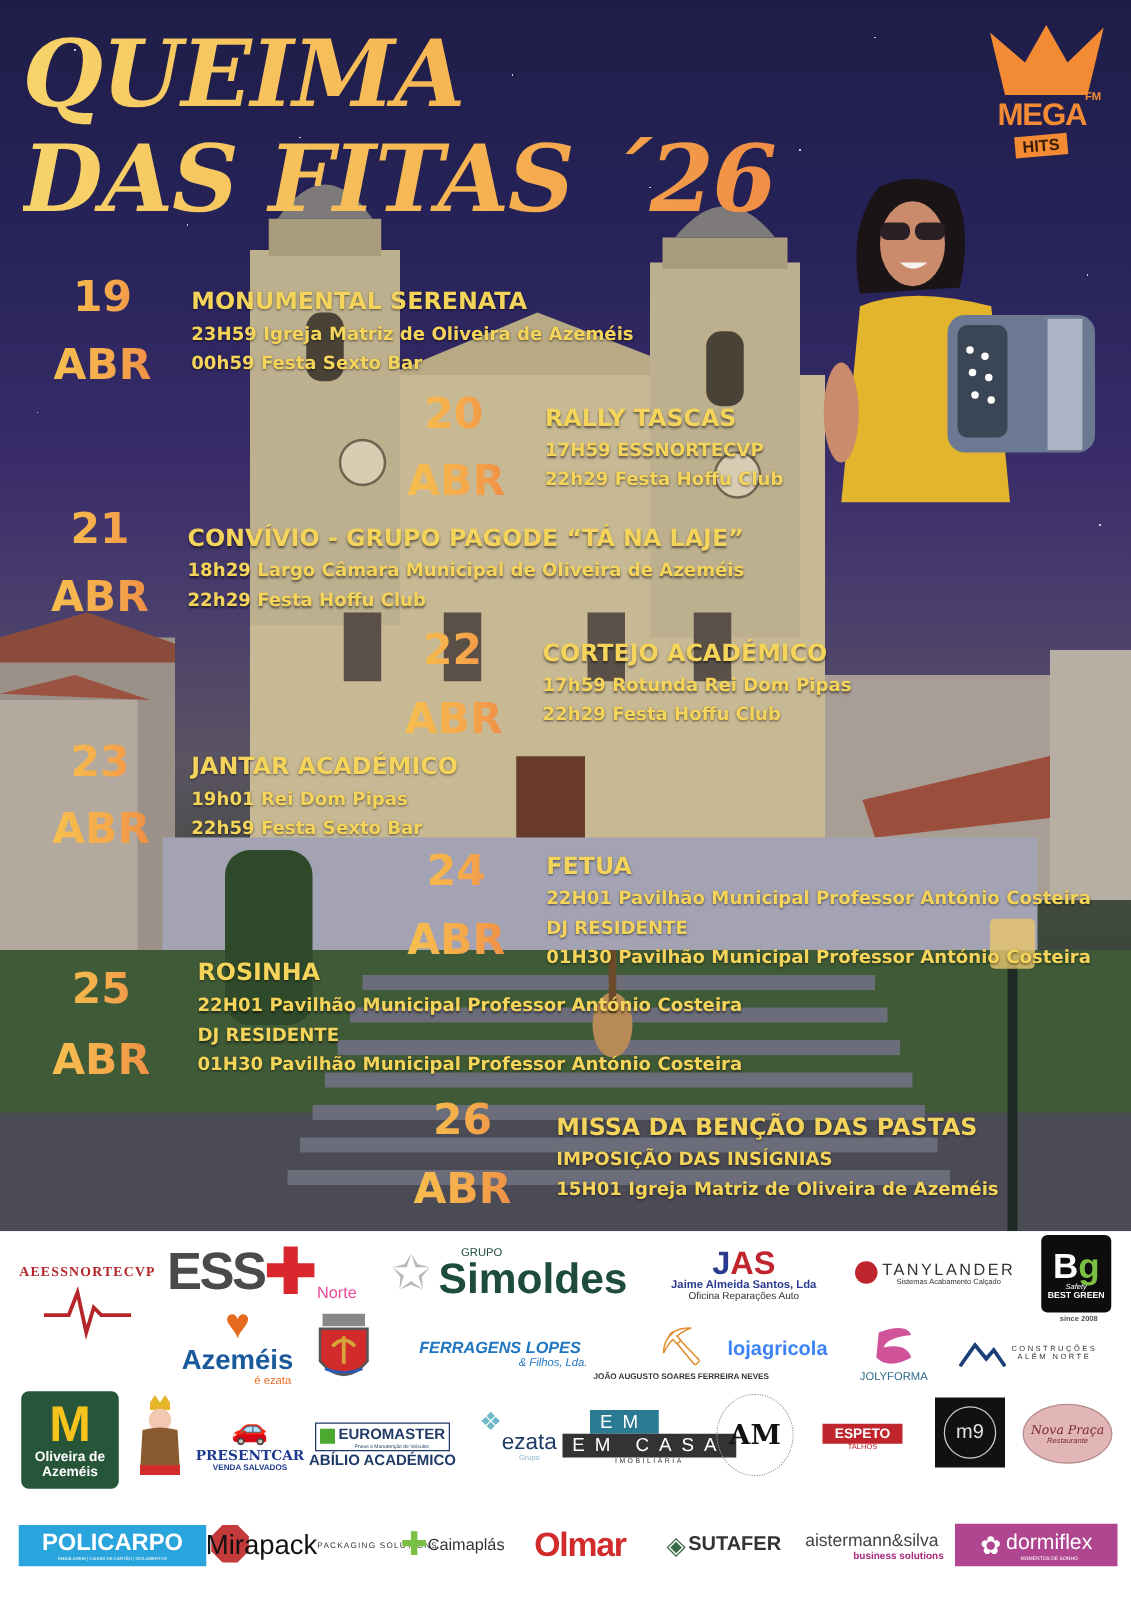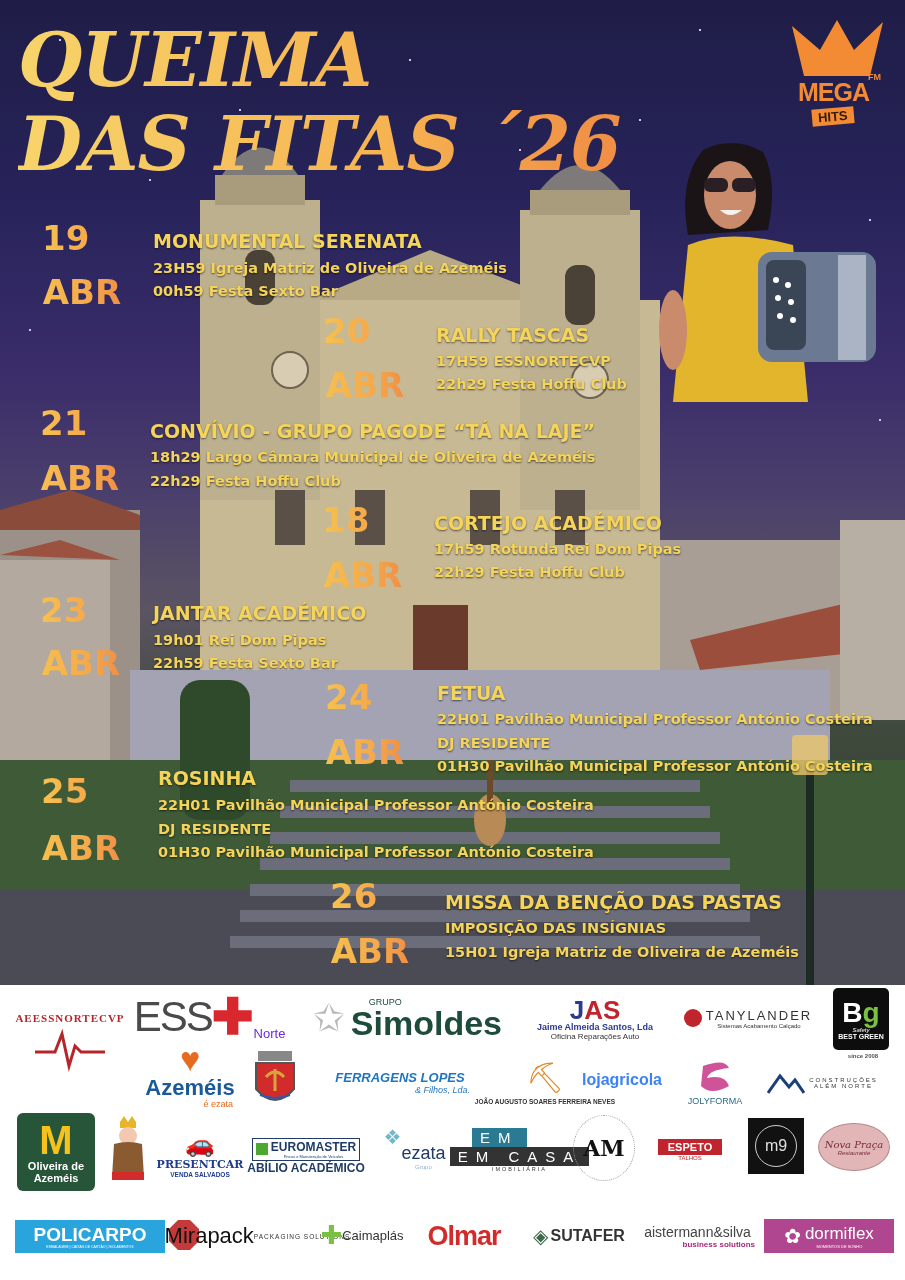--- a/index.html
+++ b/index.html
@@ -49,21 +49,21 @@
   .mega-fm { position: absolute; left: 78px; top: 54px; font-size: 9px; font-weight: bold; color: #f28b33; }
   .mega-hits { position: absolute; left: 22px; top: 90px; background: #f28b33; color: #3a1a08;
     font-size: 13px; font-weight: bold; padding: 1px 6px; transform: rotate(-5deg); }
 
   .artist { position: absolute; left: 648px; top: 140px; width: 235px; height: 262px; }
 
   
   .day { position: absolute; }
   .day-num {
     position: absolute; font-family: "DejaVu Sans", sans-serif; font-weight: bold;
-    font-size: 34px; line-height: 36px; width: 80px;
+    font-size: 34px; line-height: 36px; text-align: center; width: 80px;
     background: linear-gradient(90deg, #f6c24f 0%, #f5a84b 60%, #ee8a45 100%);
     -webkit-background-clip: text; background-clip: text; color: transparent;
   }
   .day-mon {
     position: absolute; font-family: "DejaVu Sans", sans-serif; font-weight: bold;
     font-size: 34px; line-height: 36px; width: 90px; text-align: center;
     background: linear-gradient(90deg, #f6c24f 0%, #f5a84b 60%, #ee8a45 100%);
     -webkit-background-clip: text; background-clip: text; color: transparent;
   }
   .ev-title {
@@ -197,21 +197,21 @@
 
   <div class="day">
     <div class="day-num" style="left:40px;top:405px;">21</div>
     <div class="day-mon" style="left:35px;top:460px;">ABR</div>
     <div class="ev-title" style="left:150px;top:420px;">CONVÍVIO - GRUPO PAGODE “TÁ NA LAJE”</div>
     <div class="ev-line" style="left:150px;top:448px;">18h29 Largo Câmara Municipal de Oliveira de Azeméis</div>
     <div class="ev-line" style="left:150px;top:472px;">22h29 Festa Hoffu Club</div>
   </div>
 
   <div class="day">
-    <div class="day-num" style="left:322px;top:502px;">18</div>
+    <div class="day-num" style="left:322px;top:502px;">22</div>
     <div class="day-mon" style="left:318px;top:557px;">ABR</div>
     <div class="ev-title" style="left:434px;top:512px;">CORTEJO ACADÉMICO</div>
     <div class="ev-line" style="left:434px;top:540px;">17h59 Rotunda Rei Dom Pipas</div>
     <div class="ev-line" style="left:434px;top:563px;">22h29 Festa Hoffu Club</div>
   </div>
 
   <div class="day">
     <div class="day-num" style="left:40px;top:592px;">23</div>
     <div class="day-mon" style="left:36px;top:645px;">ABR</div>
     <div class="ev-title" style="left:153px;top:602px;">JANTAR ACADÉMICO</div>
@@ -248,23 +248,23 @@
 
 <div class="sponsors">
 
   <div class="sp" style="left:15px;top:8px;width:110px;height:100px;flex-direction:column;">
     <span class="sp-text" style="font-size:11px;font-weight:bold;color:#b5252a;letter-spacing:1px;font-family:Liberation Serif, serif;">AEESSNORTECVP</span>
     <svg width="70" height="50" viewBox="0 0 70 50">
         <polyline points="0,28 20,28 27,10 34,42 40,22 46,28 70,28" fill="none" stroke="#b5252a" stroke-width="3"></polyline>
       </svg>
   </div>
   <div class="sp" style="left:142px;top:8px;width:135px;height:48px;">
-    <span class="sp-text" style="font-size:42px;font-weight:normal;color:#4a4a4a;letter-spacing:-2px;">ESS</span>
+    <span class="sp-text" style="font-size:42px;font-weight:bold;color:#4a4a4a;letter-spacing:-2px;">ESS</span>
     <span style="color:#d9272e;font-size:50px;font-weight:bold;line-height:40px;">✚</span>
-    <span class="sp-text" style="font-size:13px;color:#6d28d9;align-self:flex-end;">Norte</span>
+    <span class="sp-text" style="font-size:13px;color:#ec4899;align-self:flex-end;">Norte</span>
   </div>
   <div class="sp" style="left:305px;top:10px;width:205px;height:46px;">
     <span style="font-size:38px;color:#b9b9b9;margin-right:6px;">✩</span>
     <div style="display:flex;flex-direction:column;align-items:flex-start;">
       <span class="sp-text" style="font-size:9px;color:#1e4c3a;margin-left:18px;">GRUPO</span>
       <span class="sp-text" style="font-size:34px;font-weight:bold;color:#1e4c3a;line-height:32px;">Simoldes</span>
     </div>
   </div>
   <div class="sp" style="left:530px;top:6px;width:130px;height:56px;flex-direction:column;">
     <span style="font-size:26px;font-weight:bold;color:#c0242c;line-height:24px;"><span style="color:#2a3b8f;">J</span>AS</span>

